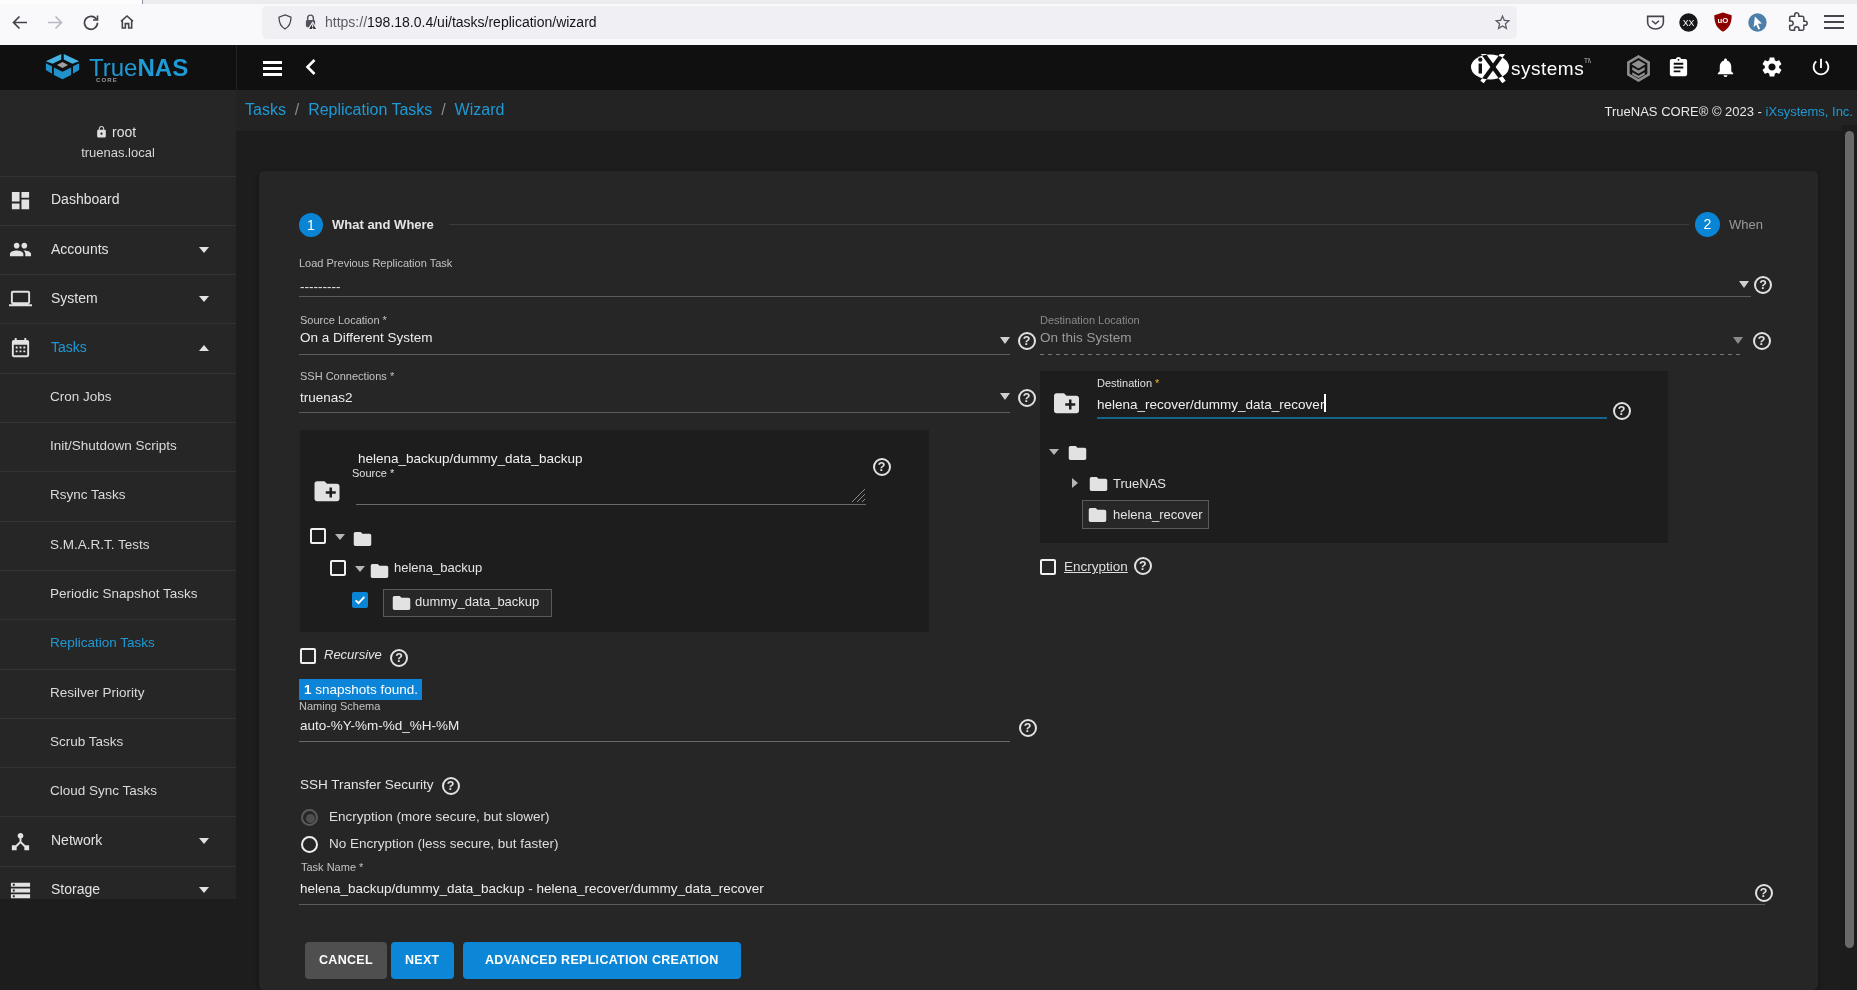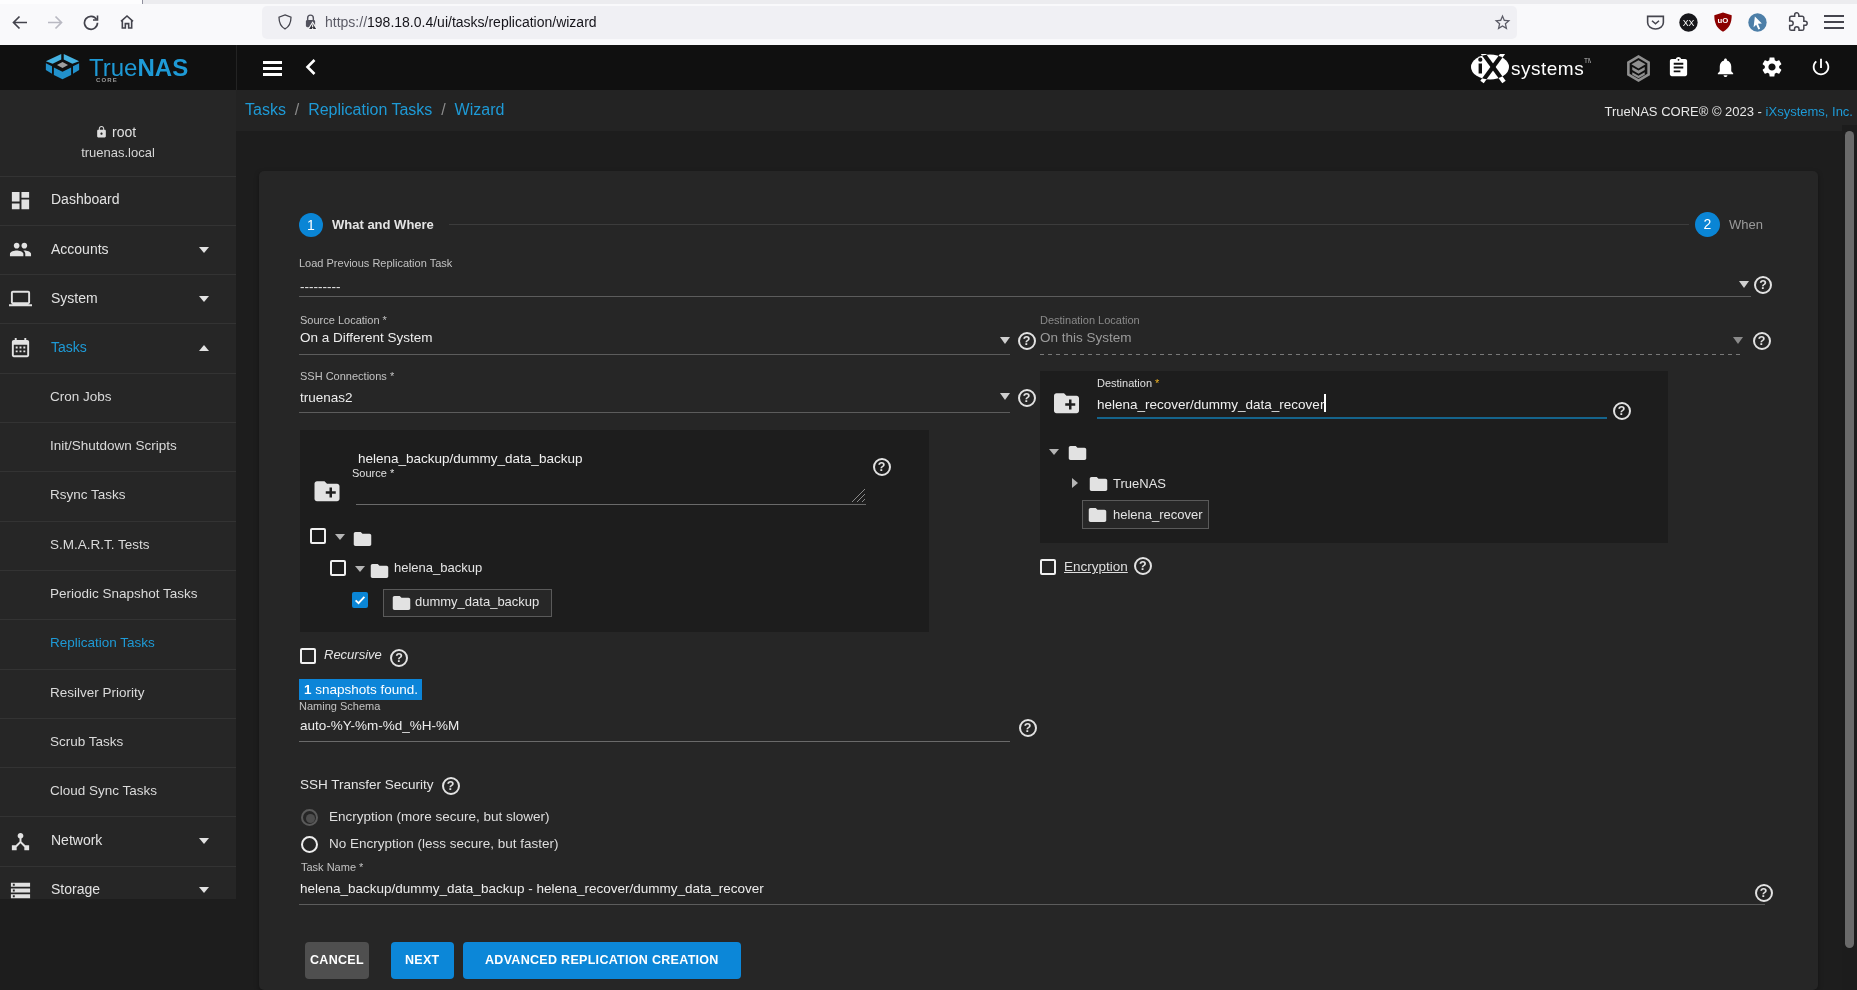--- a/index.html
+++ b/index.html
@@ -321,21 +321,21 @@
   <div class="abs" style="left:301px;top:809px;width:17px;height:17px;border:2px solid #5a5a5a;border-radius:50%;"></div>
   <div class="abs" style="left:306px;top:814px;width:9px;height:9px;background:#4e4e4e;border-radius:50%;"></div>
   <div class="abs" style="left:329px;top:809px;font-size:13.5px;color:#dedede;">Encryption (more secure, but slower)</div>
   <div class="abs" style="left:301px;top:836px;width:17px;height:17px;border:2px solid #ededed;border-radius:50%;"></div>
   <div class="abs" style="left:329px;top:836px;font-size:13.5px;color:#dedede;">No Encryption (less secure, but faster)</div>
 
   <div class="abs" style="left:301px;top:861px;font-size:11px;color:#c2c2c2;">Task Name *</div>
   <div class="abs" style="left:300px;top:881px;font-size:13.5px;color:#ededed;">helena_backup/dummy_data_backup - helena_recover/dummy_data_recover</div>
   <div class="abs" style="left:299px;top:904px;width:1466px;height:1px;background:#5c5c5c;"></div>
 
-  <div class="abs" style="left:305px;top:942px;height:37px;background:#4f4f4f;border-radius:4px;color:#fff;font-size:12.5px;font-weight:700;line-height:37px;padding:0 5px;letter-spacing:0.3px;">CANCEL</div>
+  <div class="abs" style="left:305px;top:942px;height:37px;background:#4f4f4f;border-radius:4px;color:#fff;font-size:12.5px;font-weight:700;line-height:37px;padding:0 14px;letter-spacing:0.3px;">CANCEL</div>
   <div class="abs" style="left:391px;top:942px;height:37px;background:#0c87d8;border-radius:4px;color:#fff;font-size:12.5px;font-weight:700;line-height:37px;padding:0 14px;letter-spacing:0.3px;">NEXT</div>
   <div class="abs" style="left:463px;top:942px;height:37px;background:#0c87d8;border-radius:4px;color:#fff;font-size:12.5px;font-weight:700;line-height:37px;padding:0 22px;letter-spacing:0.3px;">ADVANCED REPLICATION CREATION</div>
 
 <div class="help" style="left:1754.0px;top:276.0px;">?</div>
   <div class="help" style="left:1017.5px;top:331.5px;">?</div>
   <div class="help" style="left:1752.5px;top:331.5px;">?</div>
   <div class="help" style="left:1017.5px;top:388.5px;">?</div>
   <div class="help" style="left:1612.5px;top:401.5px;">?</div>
   <div class="help" style="left:872.5px;top:457.5px;">?</div>
   <div class="help" style="left:390.0px;top:648.5px;">?</div>

